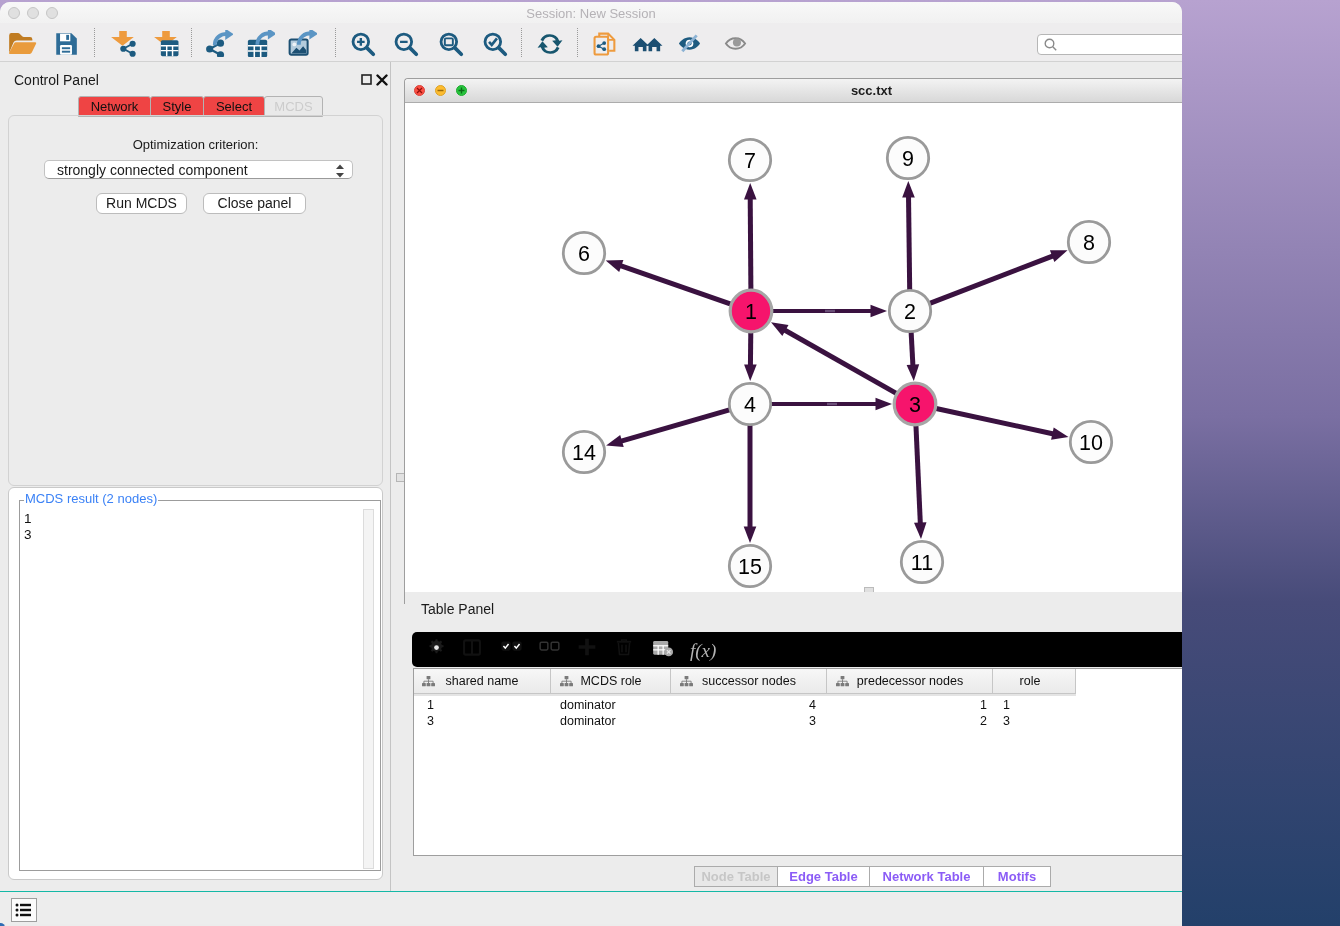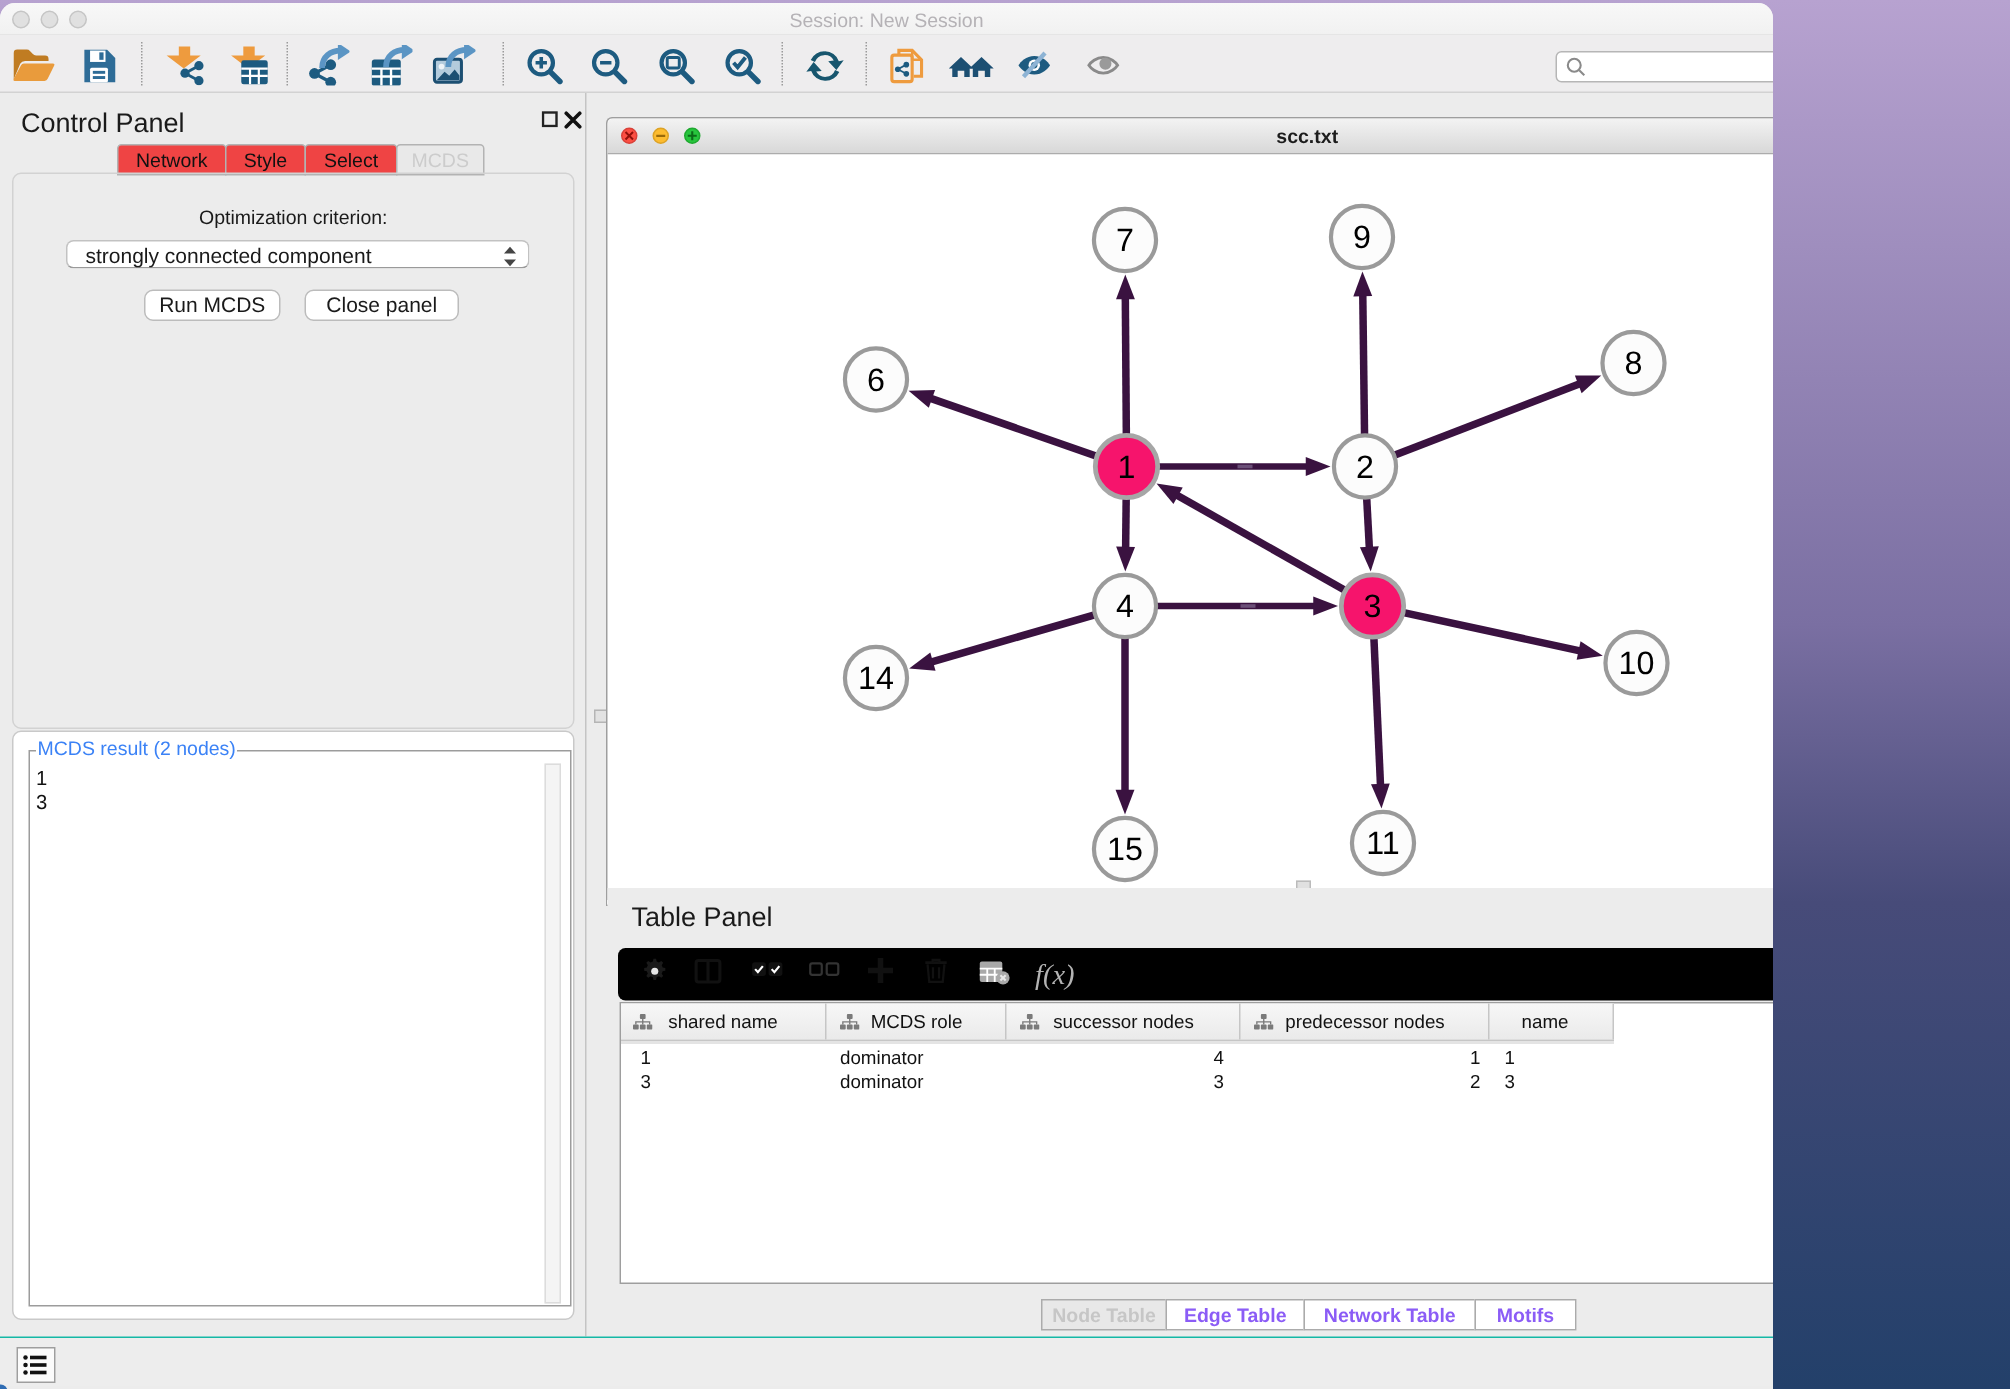--- a/index.html
+++ b/index.html
@@ -12,21 +12,21 @@
   background:#e0e0e0; border:1px solid #c5c5c5; }
 #title { position:absolute; top:4px; width:100%; text-align:center; font-size:13px; color:#b5b2b6; }
 #toolbar { position:absolute; left:0; top:21px; width:100%; height:39px; background:#eeedee;
   border-bottom:1px solid #d2d2d2; }
 .tsep { position:absolute; top:5px; height:29px; width:0; border-left:1px dotted #9a9a9a; }
 #search { position:absolute; left:1037px; top:11px; width:292px; height:21px; background:#fff;
   border:1px solid #b6b6b6; border-radius:4px; }
 
 #cpanel { position:absolute; left:0; top:60px; width:391px; height:829px; background:#ececec;
   border-right:1px solid #c4c4c4; }
-.phead { font-size:18px; color:#1a1a1a; }
+.phead { font-size:14px; color:#1a1a1a; }
 .tabs { position:absolute; font-size:13px; }
 .tab { position:absolute; top:0; height:21px; background:#ef4444; border:1px solid #b3b3b3;
   text-align:center; line-height:20px; color:#111; border-radius:3px 3px 0 0; }
 .tab.sel { background:#e9e9e9; color:#cccccc; }
 .rect { position:absolute; border:1px solid #d2d2d2; border-radius:6px; }
 .btn { position:absolute; height:21px; background:#fff; border:1px solid #bcbcbc; border-radius:6px;
   font-size:14px; color:#1a1a1a; text-align:center; line-height:19px; }
 
 #netwin { position:absolute; left:404px; top:76px; width:934px; height:526px;
   border:1px solid #9e9e9e; border-right:none; border-radius:4px 0 0 0; background:#fff; }
@@ -433,21 +433,21 @@
               <rect x="4.6" y="0" width="3.8" height="3.3" rx="0.6"></rect>
               <rect x="0" y="7" width="3.8" height="3.3" rx="0.6"></rect>
               <rect x="4.6" y="7" width="3.8" height="3.3" rx="0.6"></rect>
               <rect x="9.2" y="7" width="3.8" height="3.3" rx="0.6"></rect>
             </g>
             <g stroke="#7a7a7a" stroke-width="0.9" fill="none">
               <path d="M6.5 3.3 L6.5 7"></path>
               <path d="M1.9 7 L1.9 5.2 L11.1 5.2 L11.1 7"></path>
             </g>
           </svg>
-          <div class="hcell" style="left:580px;width:82px;padding-right:9px;">name</div>
+          <div class="hcell" style="left:580px;width:82px;padding-right:9px;">role</div>
         </div>
       <div class="cell" style="left:13px;top:28px;width:100px;text-align:left">1</div>
         <div class="cell" style="left:146px;top:28px;width:150px;text-align:left">dominator</div>
         <div class="cell" style="left:258px;top:28px;width:144px;text-align:right">4</div>
         <div class="cell" style="left:414px;top:28px;width:159px;text-align:right">1</div>
         <div class="cell" style="left:589px;top:28px;width:60px;text-align:left">1</div>
         <div class="cell" style="left:13px;top:44px;width:100px;text-align:left">3</div>
         <div class="cell" style="left:146px;top:44px;width:150px;text-align:left">dominator</div>
         <div class="cell" style="left:258px;top:44px;width:144px;text-align:right">3</div>
         <div class="cell" style="left:414px;top:44px;width:159px;text-align:right">2</div>

